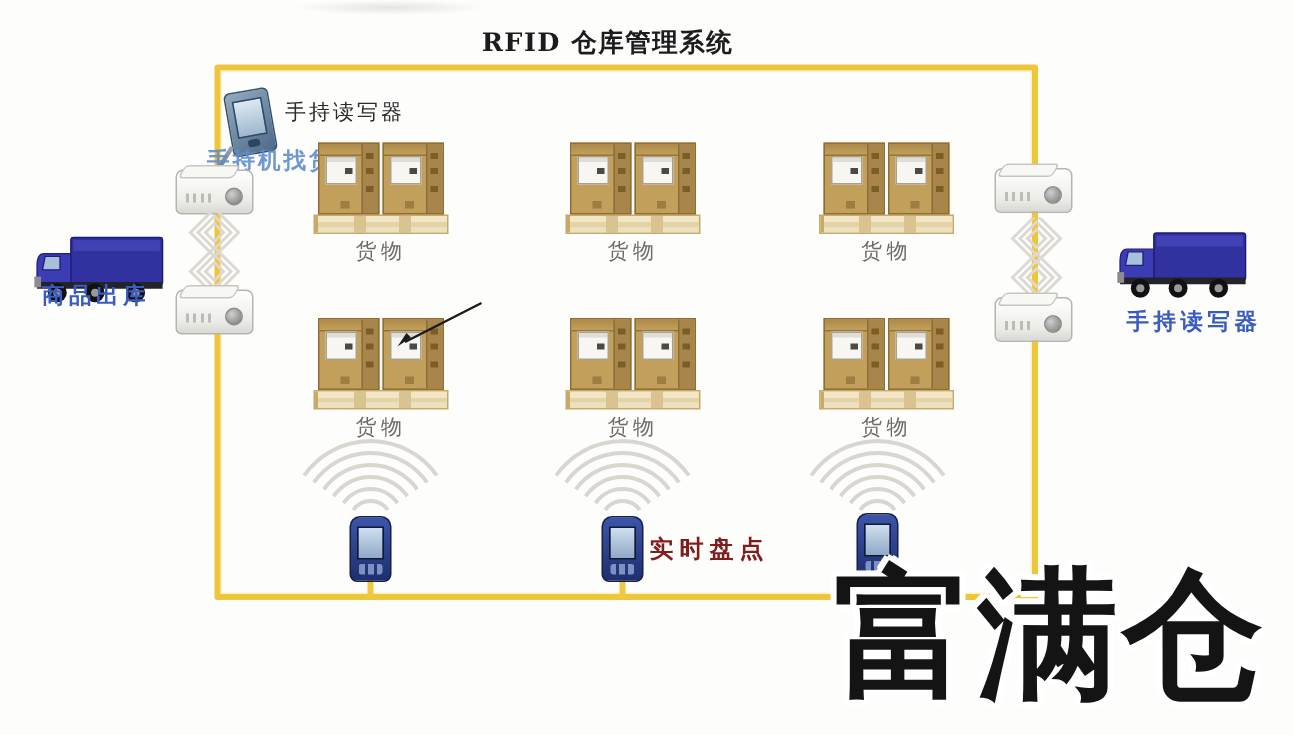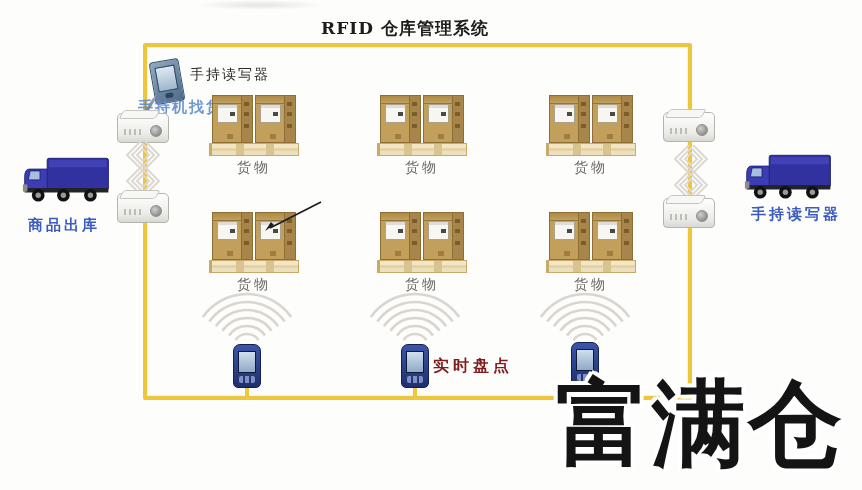--- a/index.html
+++ b/index.html
@@ -163,21 +163,21 @@
     <path d="M9 19 h11 v10 h-13 z" fill="#A9C0DC" stroke="#20207a"></path>
     <rect x="3" y="38" width="93" height="5" fill="#23232a"></rect>
     <rect x="1" y="34" width="5" height="8" fill="#8b8b90"></rect>
     <circle cx="18" cy="46" r="7" fill="#111"></circle>
       <circle cx="18" cy="46" r="3" fill="#999"></circle>
     <circle cx="46" cy="46" r="7" fill="#111"></circle>
       <circle cx="46" cy="46" r="3" fill="#999"></circle>
     <circle cx="76" cy="46" r="7" fill="#111"></circle>
       <circle cx="76" cy="46" r="3" fill="#999"></circle>
   </svg>
-  <div class="abs truck-label" style="left:28px;top:216px;">商品出库</div>
+  <div class="abs truck-label" style="left:28px;top:188px;">商品出库</div>
 
   <svg class="abs" style="left:744px;top:150px;" width="90" height="52" viewBox="0 0 100 56">
     <rect x="28" y="5" width="68" height="35" rx="2" fill="#31319F" stroke="#1b1b6e"></rect>
     <rect x="30" y="7" width="64" height="8" fill="#4A4AC0" opacity=".7"></rect>
     <path d="M8 17 h20 v23 h-25 v-14 q0 -9 5 -9 z" fill="#3C3CB4" stroke="#20207a"></path>
     <path d="M9 19 h11 v10 h-13 z" fill="#A9C0DC" stroke="#20207a"></path>
     <rect x="3" y="38" width="93" height="5" fill="#23232a"></rect>
     <rect x="1" y="34" width="5" height="8" fill="#8b8b90"></rect>
     <circle cx="18" cy="46" r="7" fill="#111"></circle>
       <circle cx="18" cy="46" r="3" fill="#999"></circle>

